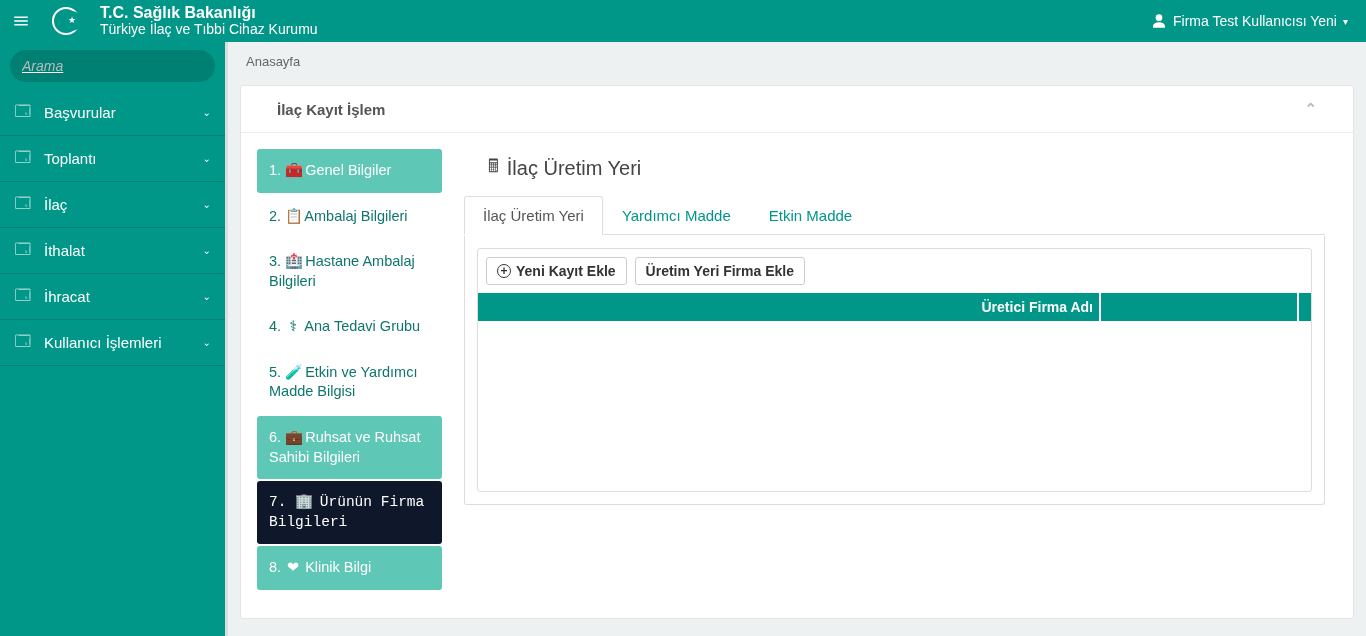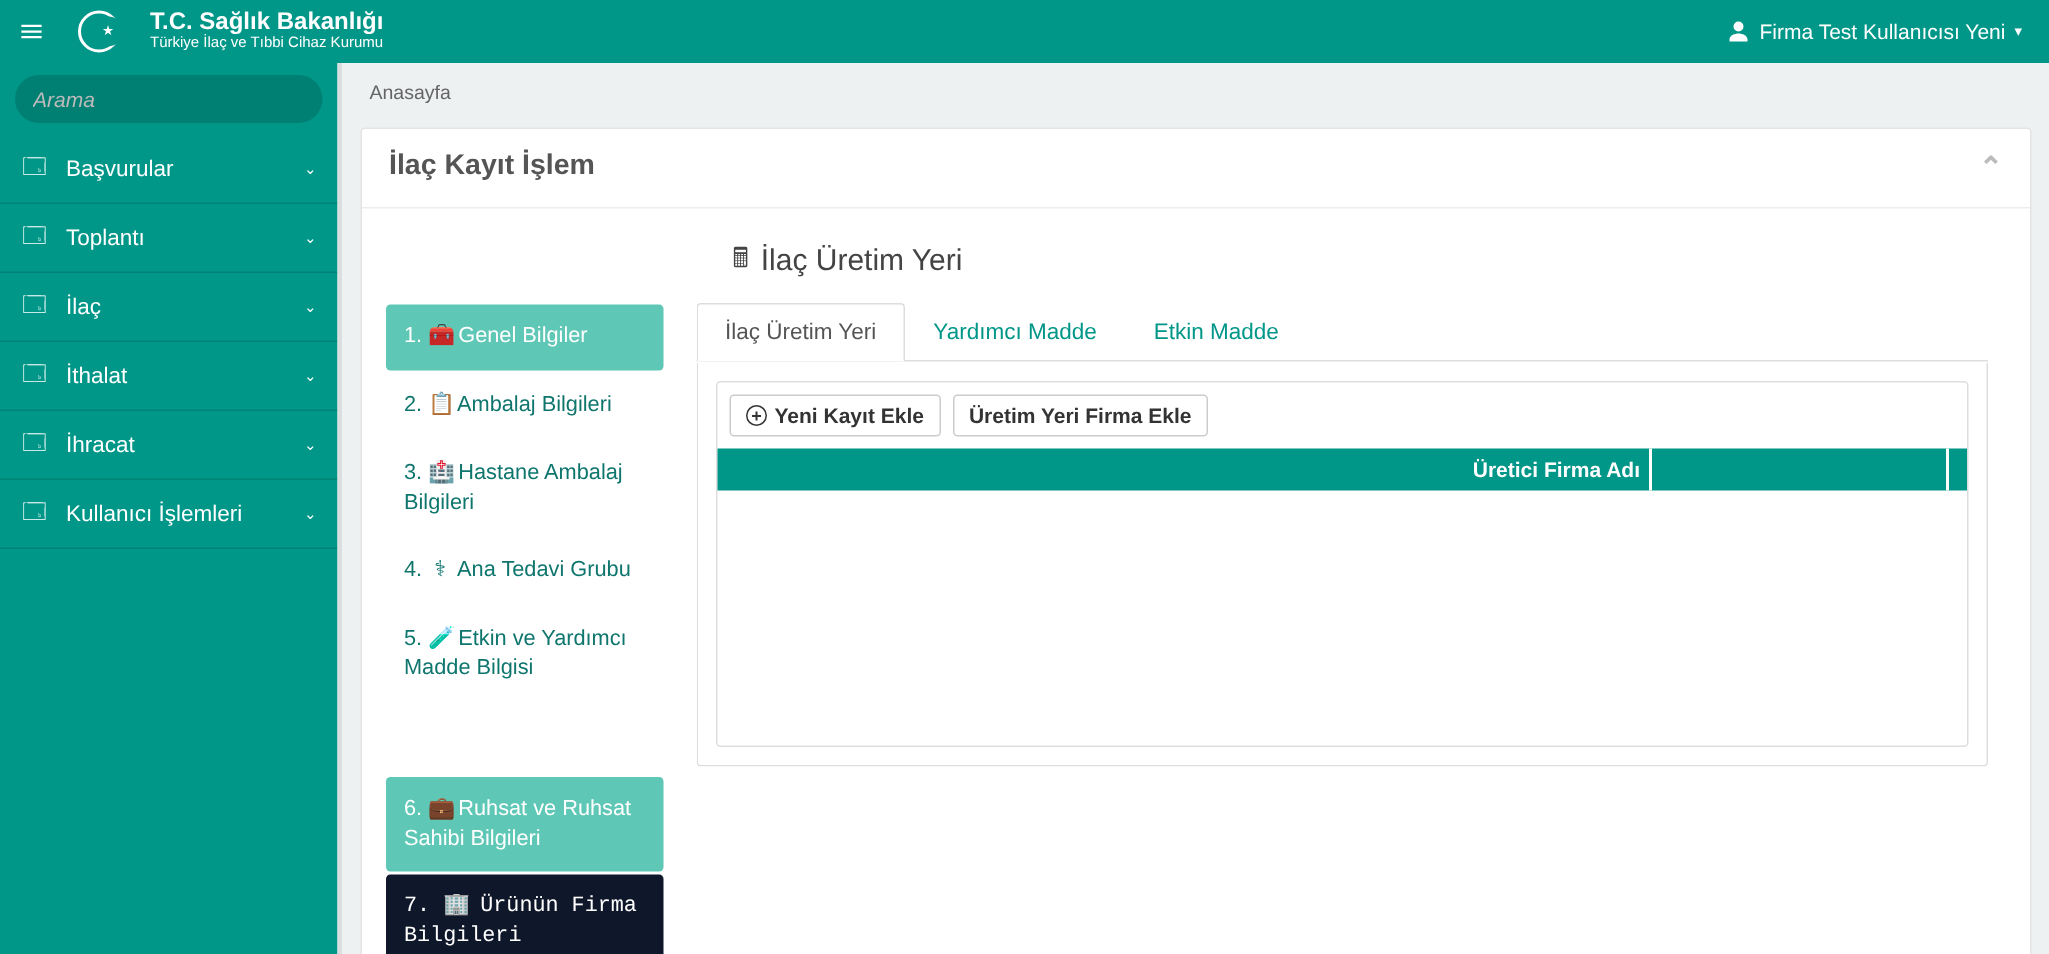--- a/index.html
+++ b/index.html
@@ -7,50 +7,50 @@
   
   
   .topbar { height: 42px; background: #009688; display: flex; align-items: center; color: #fff; }
   .hamburger { width: 42px; height: 42px; display: flex; align-items: center; justify-content: center; cursor: pointer; }
   .hamburger svg { width: 18px; height: 18px; }
   .logo-wrap { display: flex; align-items: center; padding: 0 10px; gap: 20px; justify-content: space-between; }
   .logo-crescent { width: 28px; height: 28px; border: 2px solid #fff; border-radius: 50%; position: relative; }
   .logo-crescent::after { content: ""; position: absolute; width: 20px; height: 20px; background: #009688; border-radius: 50%; right: -4px; top: 2px; }
   .logo-crescent::before { content: "★"; position: absolute; font-size: 9px; top: 6px; right: 2px; color: #fff; z-index: 2; }
   .brand-line1 { font-size: 16px; font-weight: 600; line-height: 1; }
-  .brand-line2 { font-size: 10px; line-height: 1.2; }
+  .brand-line2 { font-size: 14px; line-height: 1.2; }
   .flex-grow { flex: 1; }
   .user-menu { display: flex; align-items: center; gap: 6px; padding-right: 18px; cursor: pointer; font-size: 14px; }
   .user-menu .caret { font-size: 10px; }
   
   .layout { display: flex; height: calc(100vh - 42px); }
   
   
   .sidebar { width: 225px; background: #009688; color: #fff; display: flex; flex-direction: column; }
-  .search-box { margin: 8px 10px; height: 32px; background: rgba(0,0,0,0.15); border-radius: 16px; display: flex; align-items: center; padding: 0 12px; }
+  .search-box { margin: 8px 10px; height: 32px; background: rgba(0,0,0,0.15); border-radius: 16px; display: flex; align-items: center; padding: 0 12px; text-decoration: underline; }
   .search-box input { flex: 1; background: transparent; border: none; outline: none; color: #ddd; font-size: 14px; font-style: italic; }
   .search-box input::placeholder { color: #bbb; }
   .search-box svg { width: 16px; height: 16px; }
   .nav-item { display: flex; align-items: center; padding: 10px 14px; border-bottom: 1px solid rgba(0,0,0,0.12); cursor: pointer; font-size: 15px; gap: 12px; }
   .nav-item .ni-icon { width: 18px; text-align: center; }
   .nav-item .ni-chev { margin-left: auto; font-size: 10px; }
   
   
   .main { flex: 1; background: #eef1f2; overflow: auto; border-left: 3px solid rgba(0,0,0,0.08); }
   .breadcrumb { padding: 12px 18px; font-size: 13px; color: #666; }
   .panel { margin: 4px 12px 12px 12px; background: #fff; border: 1px solid #e4e4e4; border-radius: 3px; }
-  .panel-header { display: flex; align-items: flex-start; padding: 14px 18px; font-size: 19px; font-weight: 600; color: #555; border-bottom: 1px solid #eee; }
+  .panel-header { display: flex; align-items: flex-end; padding: 14px 36px; font-size: 15px; font-weight: 600; color: #555; border-bottom: 1px solid #eee; }
   .panel-header .collapse-icon { margin-left: auto; color: #bbb; cursor: pointer; }
   .panel-body { padding: 16px 28px 28px 16px; display: flex; gap: 22px; align-items: flex-start; }
   
   
   .steps { width: 185px; display: flex; flex-direction: column; gap: 2px; }
   .step { padding: 12px 12px; border-radius: 3px; font-size: 14.5px; color: #0f766e; cursor: pointer; line-height: 1.35; }
   .step .step-num { font-weight: 500; }
-  .step.completed { background: #5fc7b5; color: #fff; margin-top: 48px; }
+  .step.completed { background: #5fc7b5; color: #fff; }
   .step.active { background: #0f172a; color: #fff; font-family: Liberation Mono, monospace; }
   .step .step-icon { display: inline-block; width: 16px; text-align: center; }
   
   
   .content { flex: 1; }
   .content-title { font-size: 20px; font-weight: 400; color: #444; margin: 4px 0 14px 24px; display: flex; align-items: center; gap: 8px; }
   .content-title .calc-icon { font-size: 18px; }
   .tab-box { border: 1px solid #ddd; border-radius: 3px; }
   .tabs { display: flex; border-bottom: 1px solid #ddd; position: relative; top: -1px; }
   .tab { padding: 10px 18px; font-size: 15px; color: #009688; cursor: pointer; border: 1px solid transparent; border-bottom: none; margin-bottom: -1px; }

